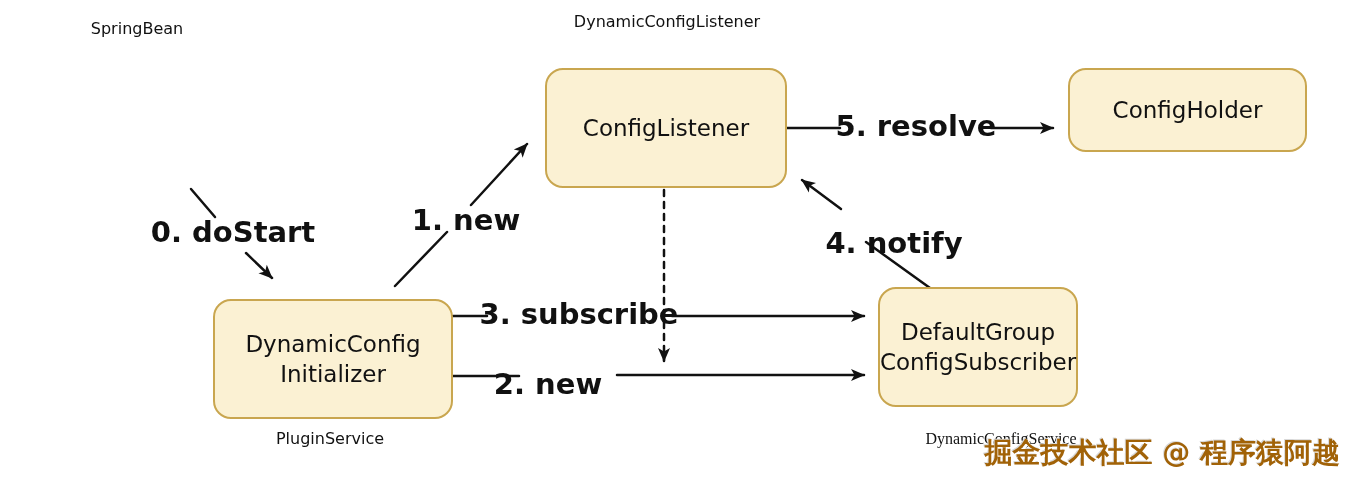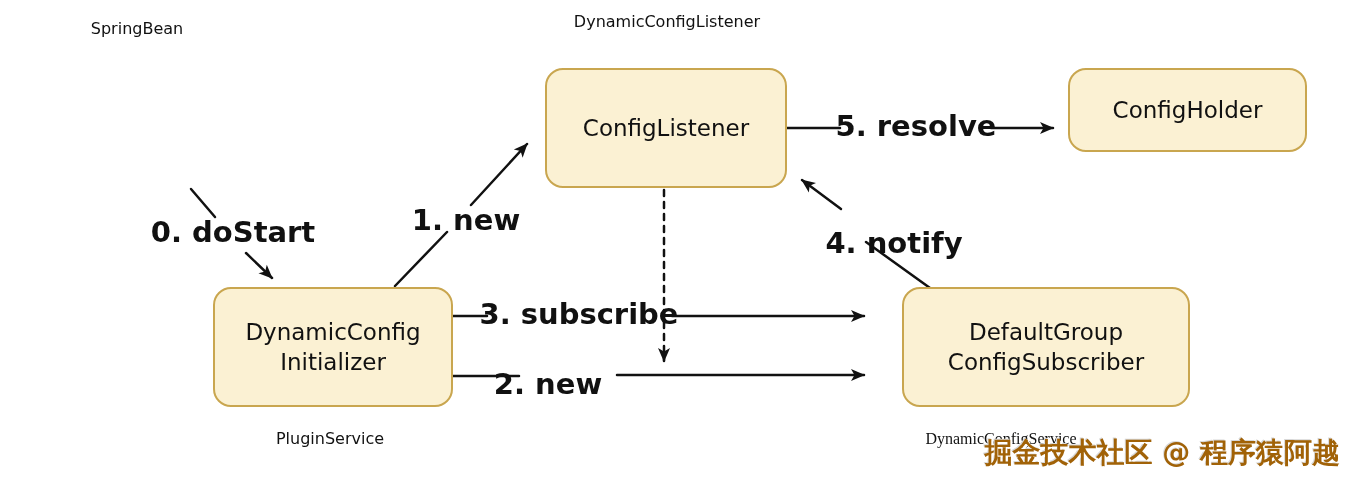--- a/index.html
+++ b/index.html
@@ -112,26 +112,26 @@
 
 
   <div class="node" style="left:545px; top:68px; width:242px; height:120px;">
     <span class="node-label">ConfigListener</span>
   </div>
 
   <div class="node" style="left:1068px; top:68px; width:239px; height:84px;">
     <span class="node-label">ConfigHolder</span>
   </div>
 
-  <div class="node" style="left:213px; top:287px; width:240px; height:120px;">
+  <div class="node" style="left:213px; top:299px; width:240px; height:120px;">
     <span class="node-label">DynamicConfig
 Initializer</span>
   </div>
 
-  <div class="node" style="left:902px; top:287px; width:288px; height:120px;">
+  <div class="node" style="left:878px; top:287px; width:200px; height:120px;">
     <span class="node-label">DefaultGroup
 ConfigSubscriber</span>
   </div>
 
   <div class="tag" style="left:137px; top:20px;">SpringBean</div>
 
   <div class="tag" style="left:667px; top:13px;">DynamicConfigListener</div>
 
   <div class="tag" style="left:330px; top:430px;">PluginService</div>
 

